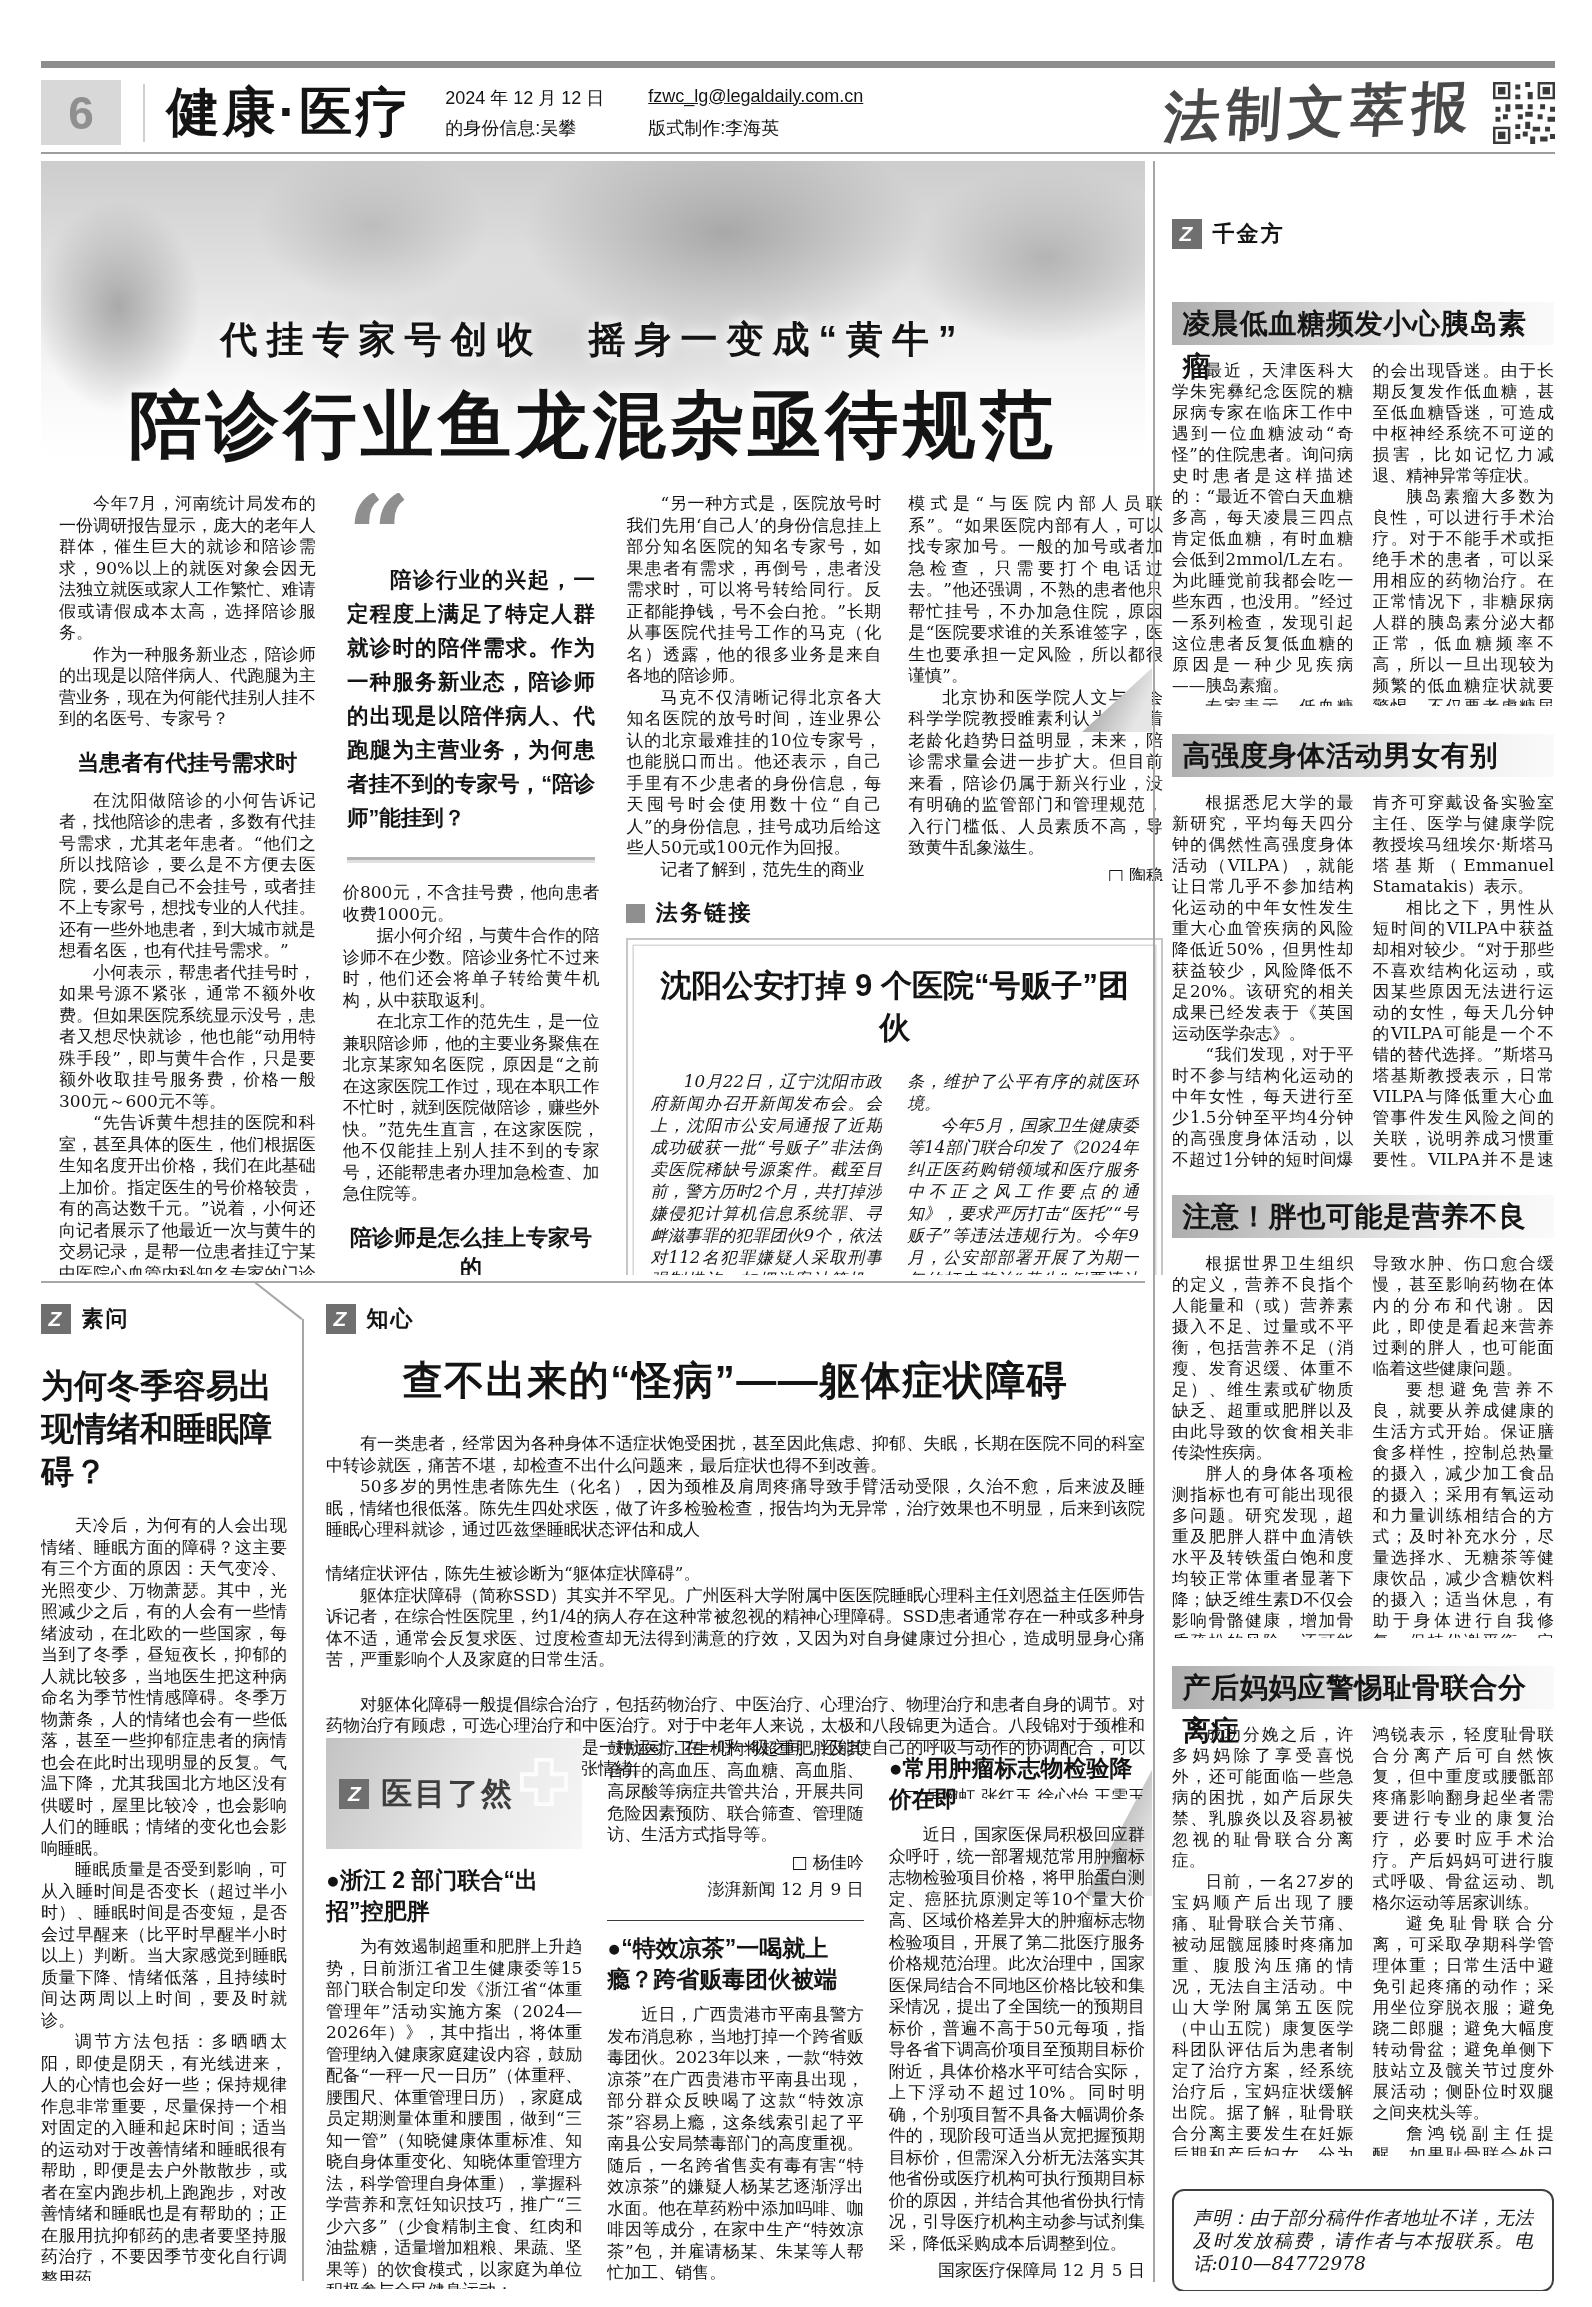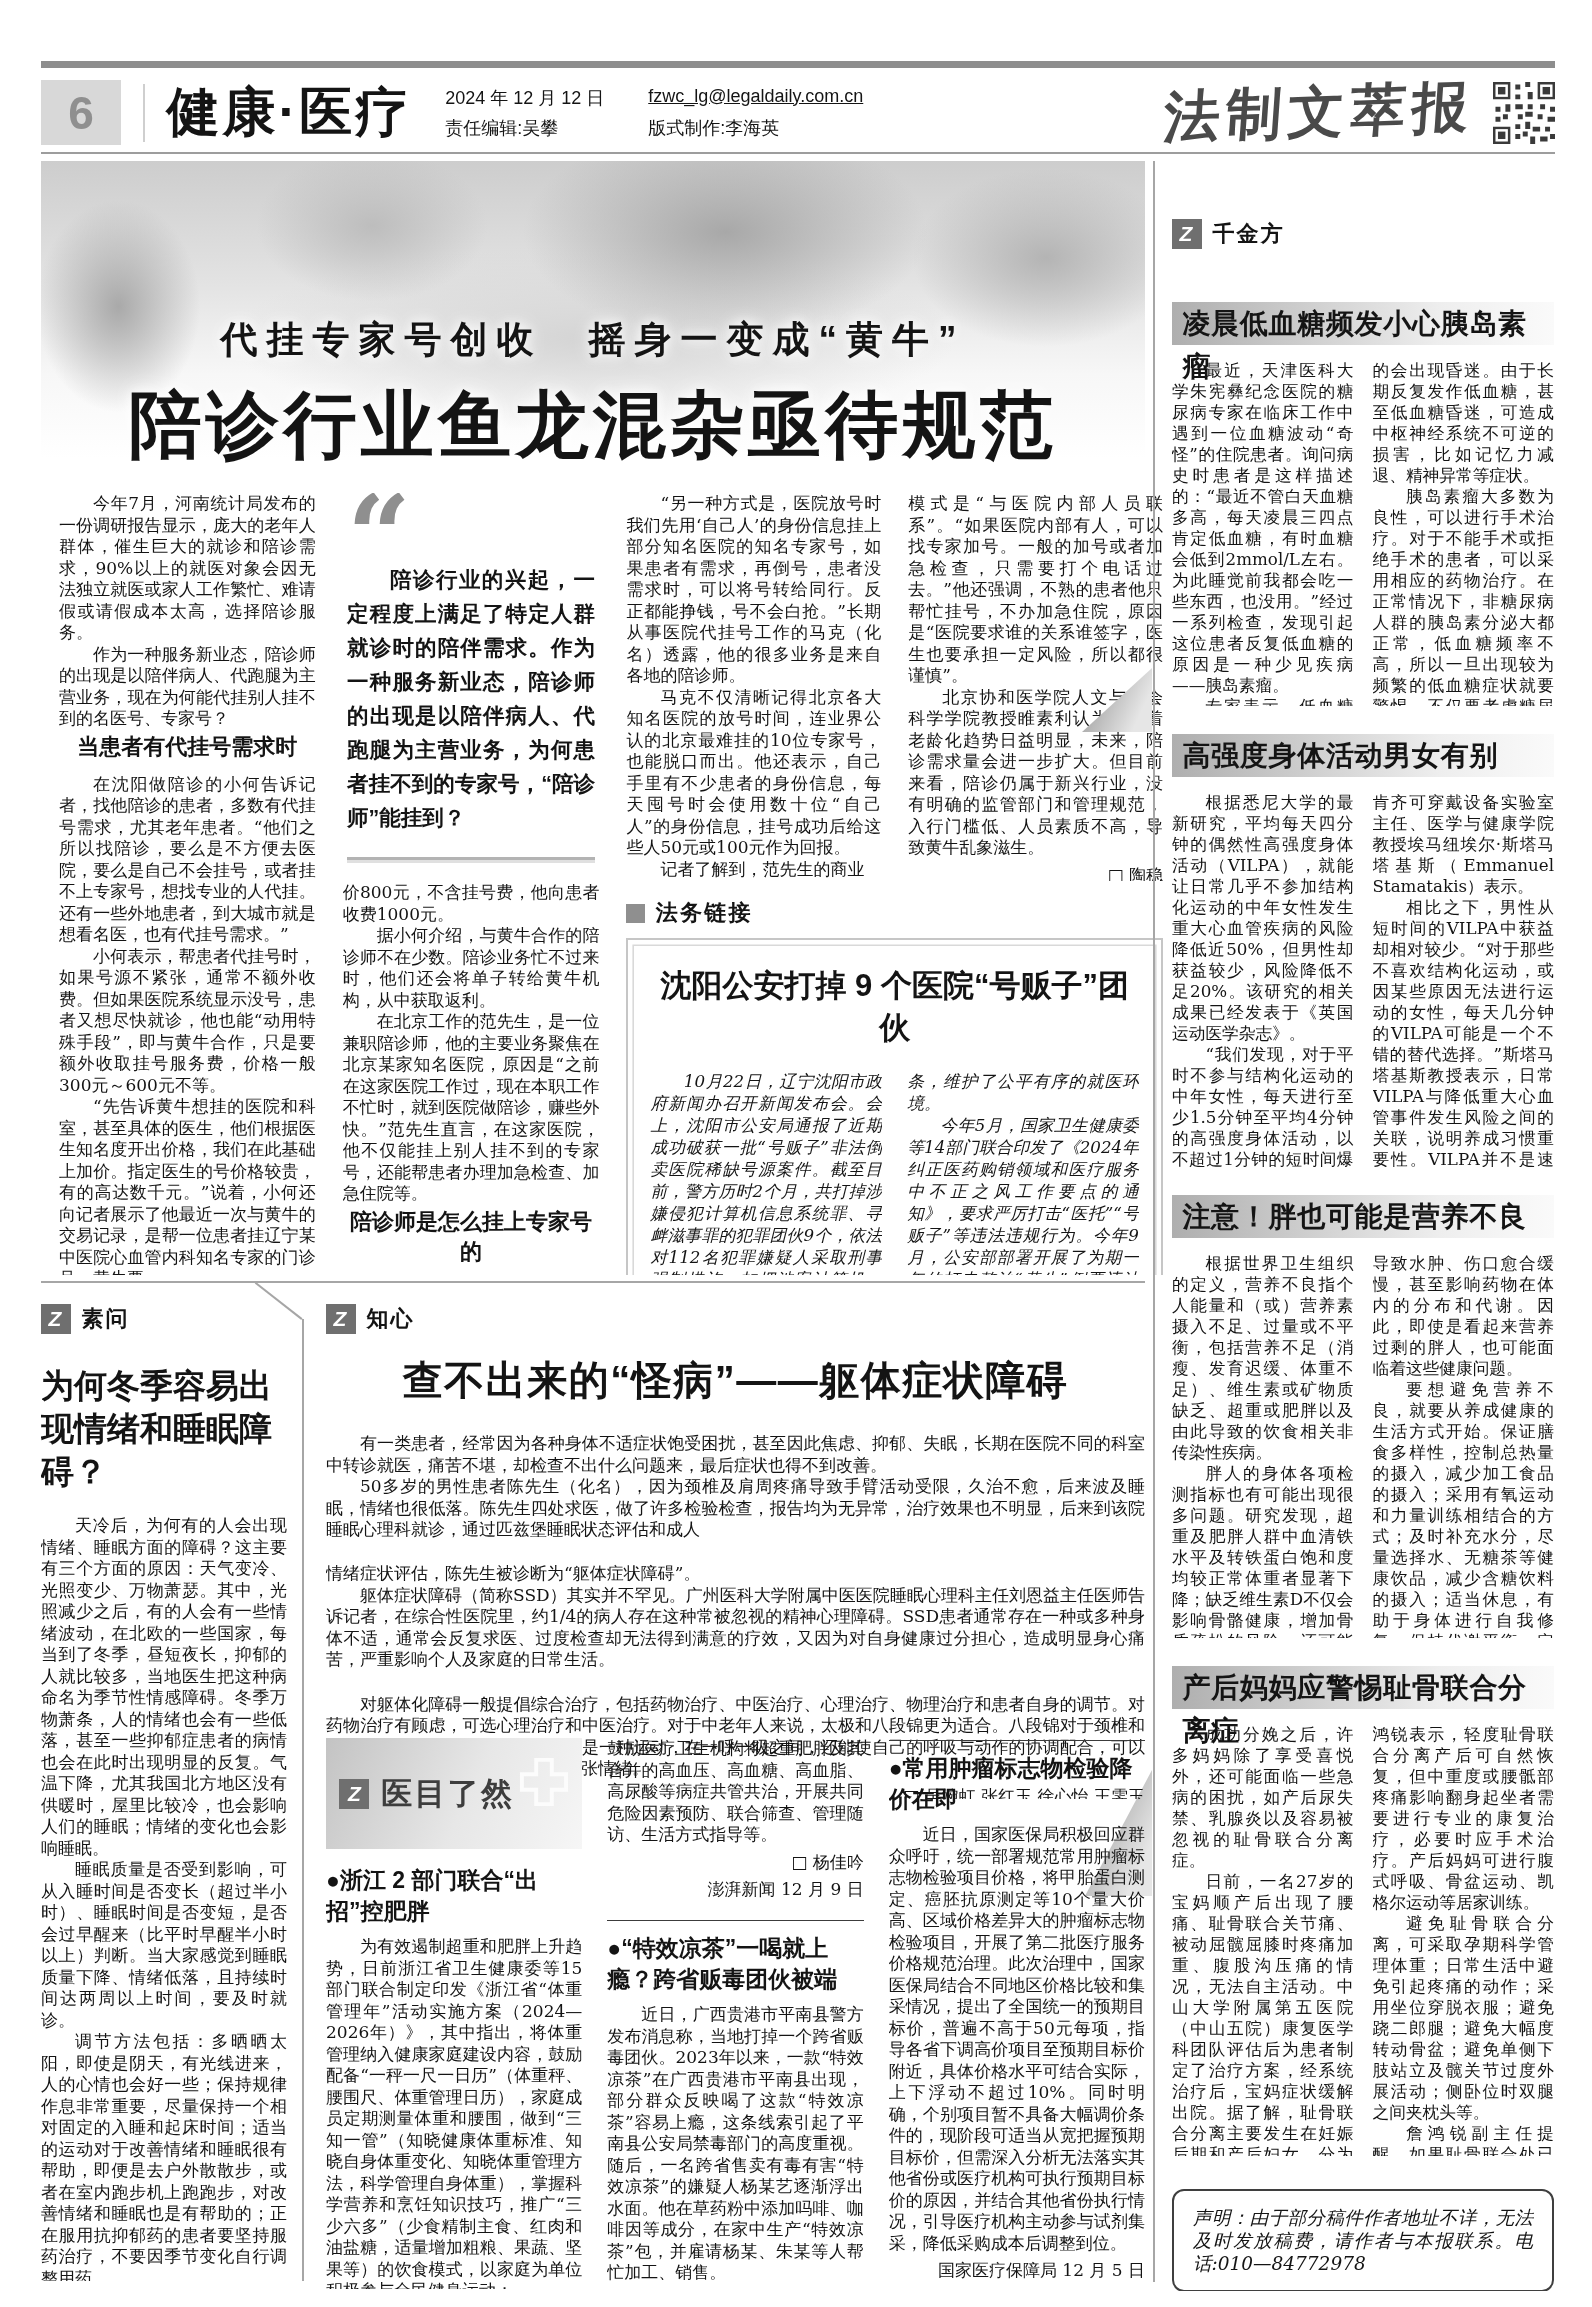--- a/index.html
+++ b/index.html
@@ -34,21 +34,21 @@
             linear-gradient(180deg,#cdcdcd 0%, #e3e3e3 38%, #f7f7f7 66%, #ffffff 92%); }
   .kicker { position:relative; margin-top:154px; font:700 37px "Liberation Sans","DejaVu Sans",sans-serif;
             letter-spacing:9px; text-shadow:0 0 10.4px #fff,0 0 19px #fff; }
   .headline { position:relative; margin:12px 0 0; font:900 73px "Liberation Sans","DejaVu Sans",sans-serif;
               letter-spacing:4.4px; text-shadow:0 0 12px #fff,0 0 22px #fff; }
 
   
   .body p { margin:0; font-size:17px; line-height:21.5px; text-align:justify; text-indent:2em; }
   .body p.cont { text-indent:0; }
   .body p.byline { text-indent:0; text-align:right; margin-top:6px; font-size:17px; }
-  .subhead { margin:2px 0 12px; font:700 22px "Liberation Sans","DejaVu Sans",sans-serif; text-align:center; }
+  .subhead { margin:18px 0 12px; font:700 22px "Liberation Sans","DejaVu Sans",sans-serif; text-align:center; }
 
   .main-cols { position:absolute; left:59px; top:493px; width:1104px; height:782px; display:flex; gap:27px; }
   .mcol { flex:1; overflow:hidden; }
   .mright { flex:2.09; display:flex; flex-direction:column; }
   .mrow { display:flex; gap:27px; height:388px; overflow:hidden; }
   .mrow .mcol { flex:1; }
 
   .pullquote { padding:1.5px 4.4px 0; margin-bottom:19px; }
   .pq-mark { font:700 111px "DejaVu Serif",serif; color:#8f8f8f; height:68px; line-height:81px; }
   .pq-text { font:700 21.5px "Liberation Sans","DejaVu Sans",sans-serif !important;
@@ -120,21 +120,21 @@
 
   <div class="topbar"></div>
 
   <header class="header">
     <div class="pagenum">6</div>
     <div class="hdr-vline"></div>
     <h1 class="section-title">健康·医疗</h1>
     <div class="pubinfo">
       <span class="pub-date">2024 年 12 月 12 日</span>
       <span class="pub-email">fzwc_lg@legaldaily.com.cn</span>
-      <span>责任编辑:吴攀</span>
+      <span>的身份信息:吴攀</span>
       <span>版式制作:李海英</span>
     </div>
     <div class="masthead">
       <span class="masthead-title">法制文萃报</span>
       <svg class="qr" viewBox="0 0 25 25">
         <rect width="25" height="25" fill="#fff"></rect>
         <path fill="#3a3a3a" d="M0 0h7v7H0zM18 0h7v7h-7zM0 18h7v7H0z"></path>
         <rect x="1" y="1" width="5" height="5" fill="#fff"></rect>
           <rect x="2" y="2" width="3" height="3" fill="#3a3a3a"></rect>
         <rect x="19" y="1" width="5" height="5" fill="#fff"></rect>

